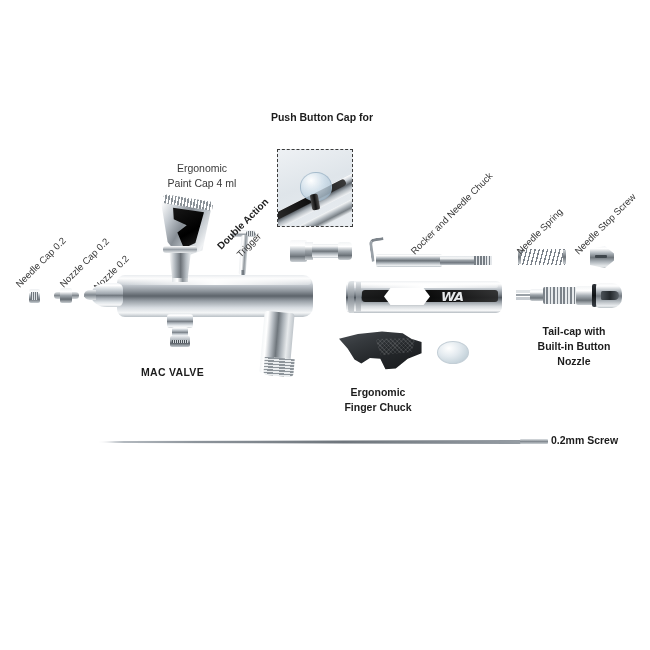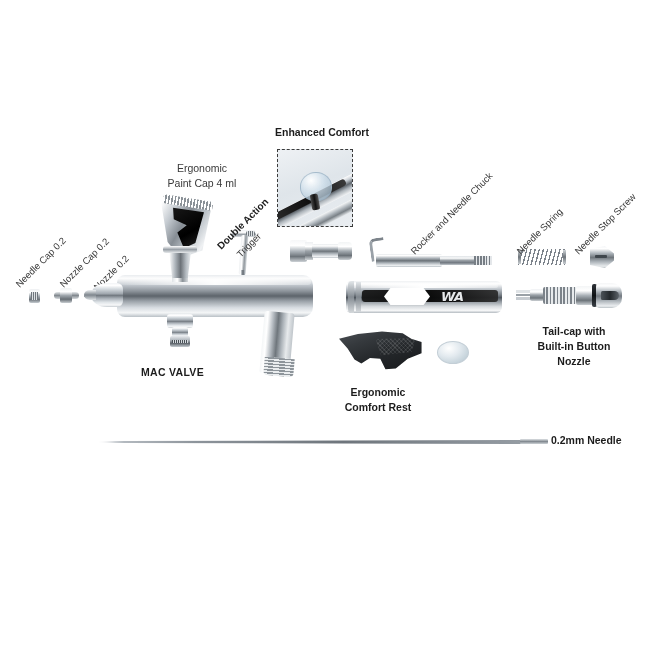--- a/index.html
+++ b/index.html
@@ -462,21 +462,21 @@
   <div class="lbl lbl-reg lbl-center" style="left:151px; top:177px; width:102px; font-size:10.5px;">Paint Cap 4 ml</div>
 
   <div class="part" id="trigger-part">
     <span class="bar"></span>
     <span class="stem"></span>
     <span class="foot"></span>
   </div>
   <div class="lbl lbl-bold rot-left" style="left:224px; top:240px; font-size:10px;">Double Action</div>
   <div class="lbl lbl-reg rot-left" style="left:243px; top:248px; font-size:9.5px;">Trigger</div>
 
-  <div class="lbl lbl-bold lbl-center" style="left:258px; top:126px; width:128px; font-size:10.5px;">Enhanced Comfort</div>
+  <div class="lbl lbl-bold lbl-center" style="left:258px; top:111px; width:128px; font-size:10.5px;">Push Button Cap for</div>
   <div class="part" id="inset">
     <span class="diag-body"></span>
     <span class="diag-dark"></span>
     <span class="diag-low"></span>
     <span class="cap-dome"></span>
     <span class="cap-stem"></span>
   </div>
 
   <div class="part" id="sleeve">
     <span class="nut"></span>
@@ -540,21 +540,21 @@
   </div>
   <div class="lbl lbl-bold lbl-center" style="left:519px; top:325px; width:110px; font-size:10.5px;">Tail-cap with</div>
   <div class="lbl lbl-bold lbl-center" style="left:519px; top:340px; width:110px; font-size:10.5px;">Built-in Button</div>
   <div class="lbl lbl-bold lbl-center" style="left:519px; top:355px; width:110px; font-size:10.5px;">Nozzle</div>
 
   <div class="part" id="fingerrest">
     <span class="shape"></span>
     <span class="texture"></span>
   </div>
   <div class="lbl lbl-bold lbl-center" style="left:315px; top:386px; width:126px; font-size:10.5px;">Ergonomic</div>
-  <div class="lbl lbl-bold lbl-center" style="left:315px; top:401px; width:126px; font-size:10.5px;">Comfort Rest</div>
+  <div class="lbl lbl-bold lbl-center" style="left:315px; top:401px; width:126px; font-size:10.5px;">Finger Chuck</div>
 
   <div class="part" id="oval-cap"></div>
 
   <div class="part" id="needle"></div>
   <div class="part" id="needle-tail"></div>
-  <div class="lbl lbl-bold" style="left:551px; top:434px; font-size:10.5px;">0.2mm Needle</div>
+  <div class="lbl lbl-bold" style="left:551px; top:434px; font-size:10.5px;">0.2mm Screw</div>
 
 </div>
 
 </body></html>

